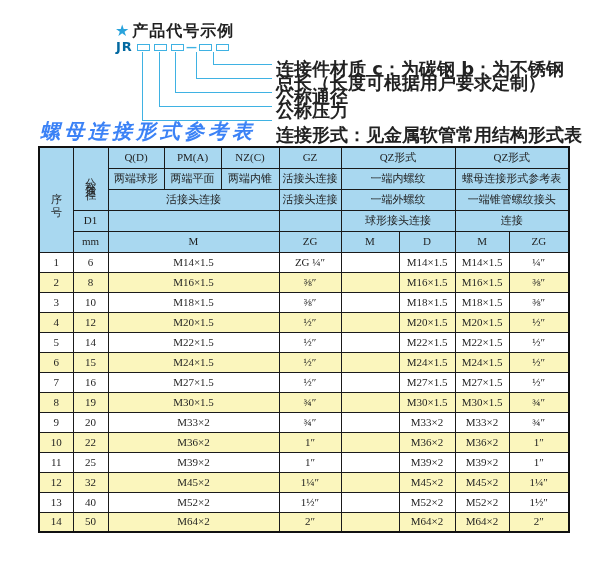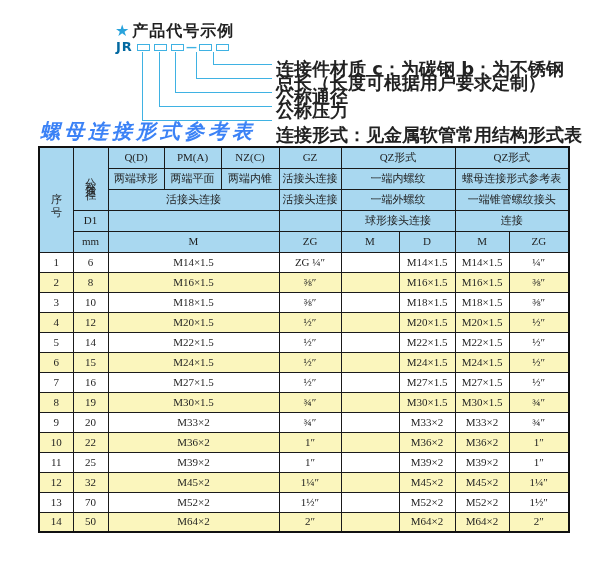--- a/index.html
+++ b/index.html
@@ -248,21 +248,21 @@
         <td>32</td>
         <td colspan="3">M45×2</td>
         <td>1¼″</td>
         <td></td>
         <td>M45×2</td>
         <td>M45×2</td>
         <td>1¼″</td>
       </tr>
       <tr>
         <td>13</td>
-        <td>70</td>
+        <td>40</td>
         <td colspan="3">M52×2</td>
         <td>1½″</td>
         <td></td>
         <td>M52×2</td>
         <td>M52×2</td>
         <td>1½″</td>
       </tr>
       <tr>
         <td>14</td>
         <td>50</td>

